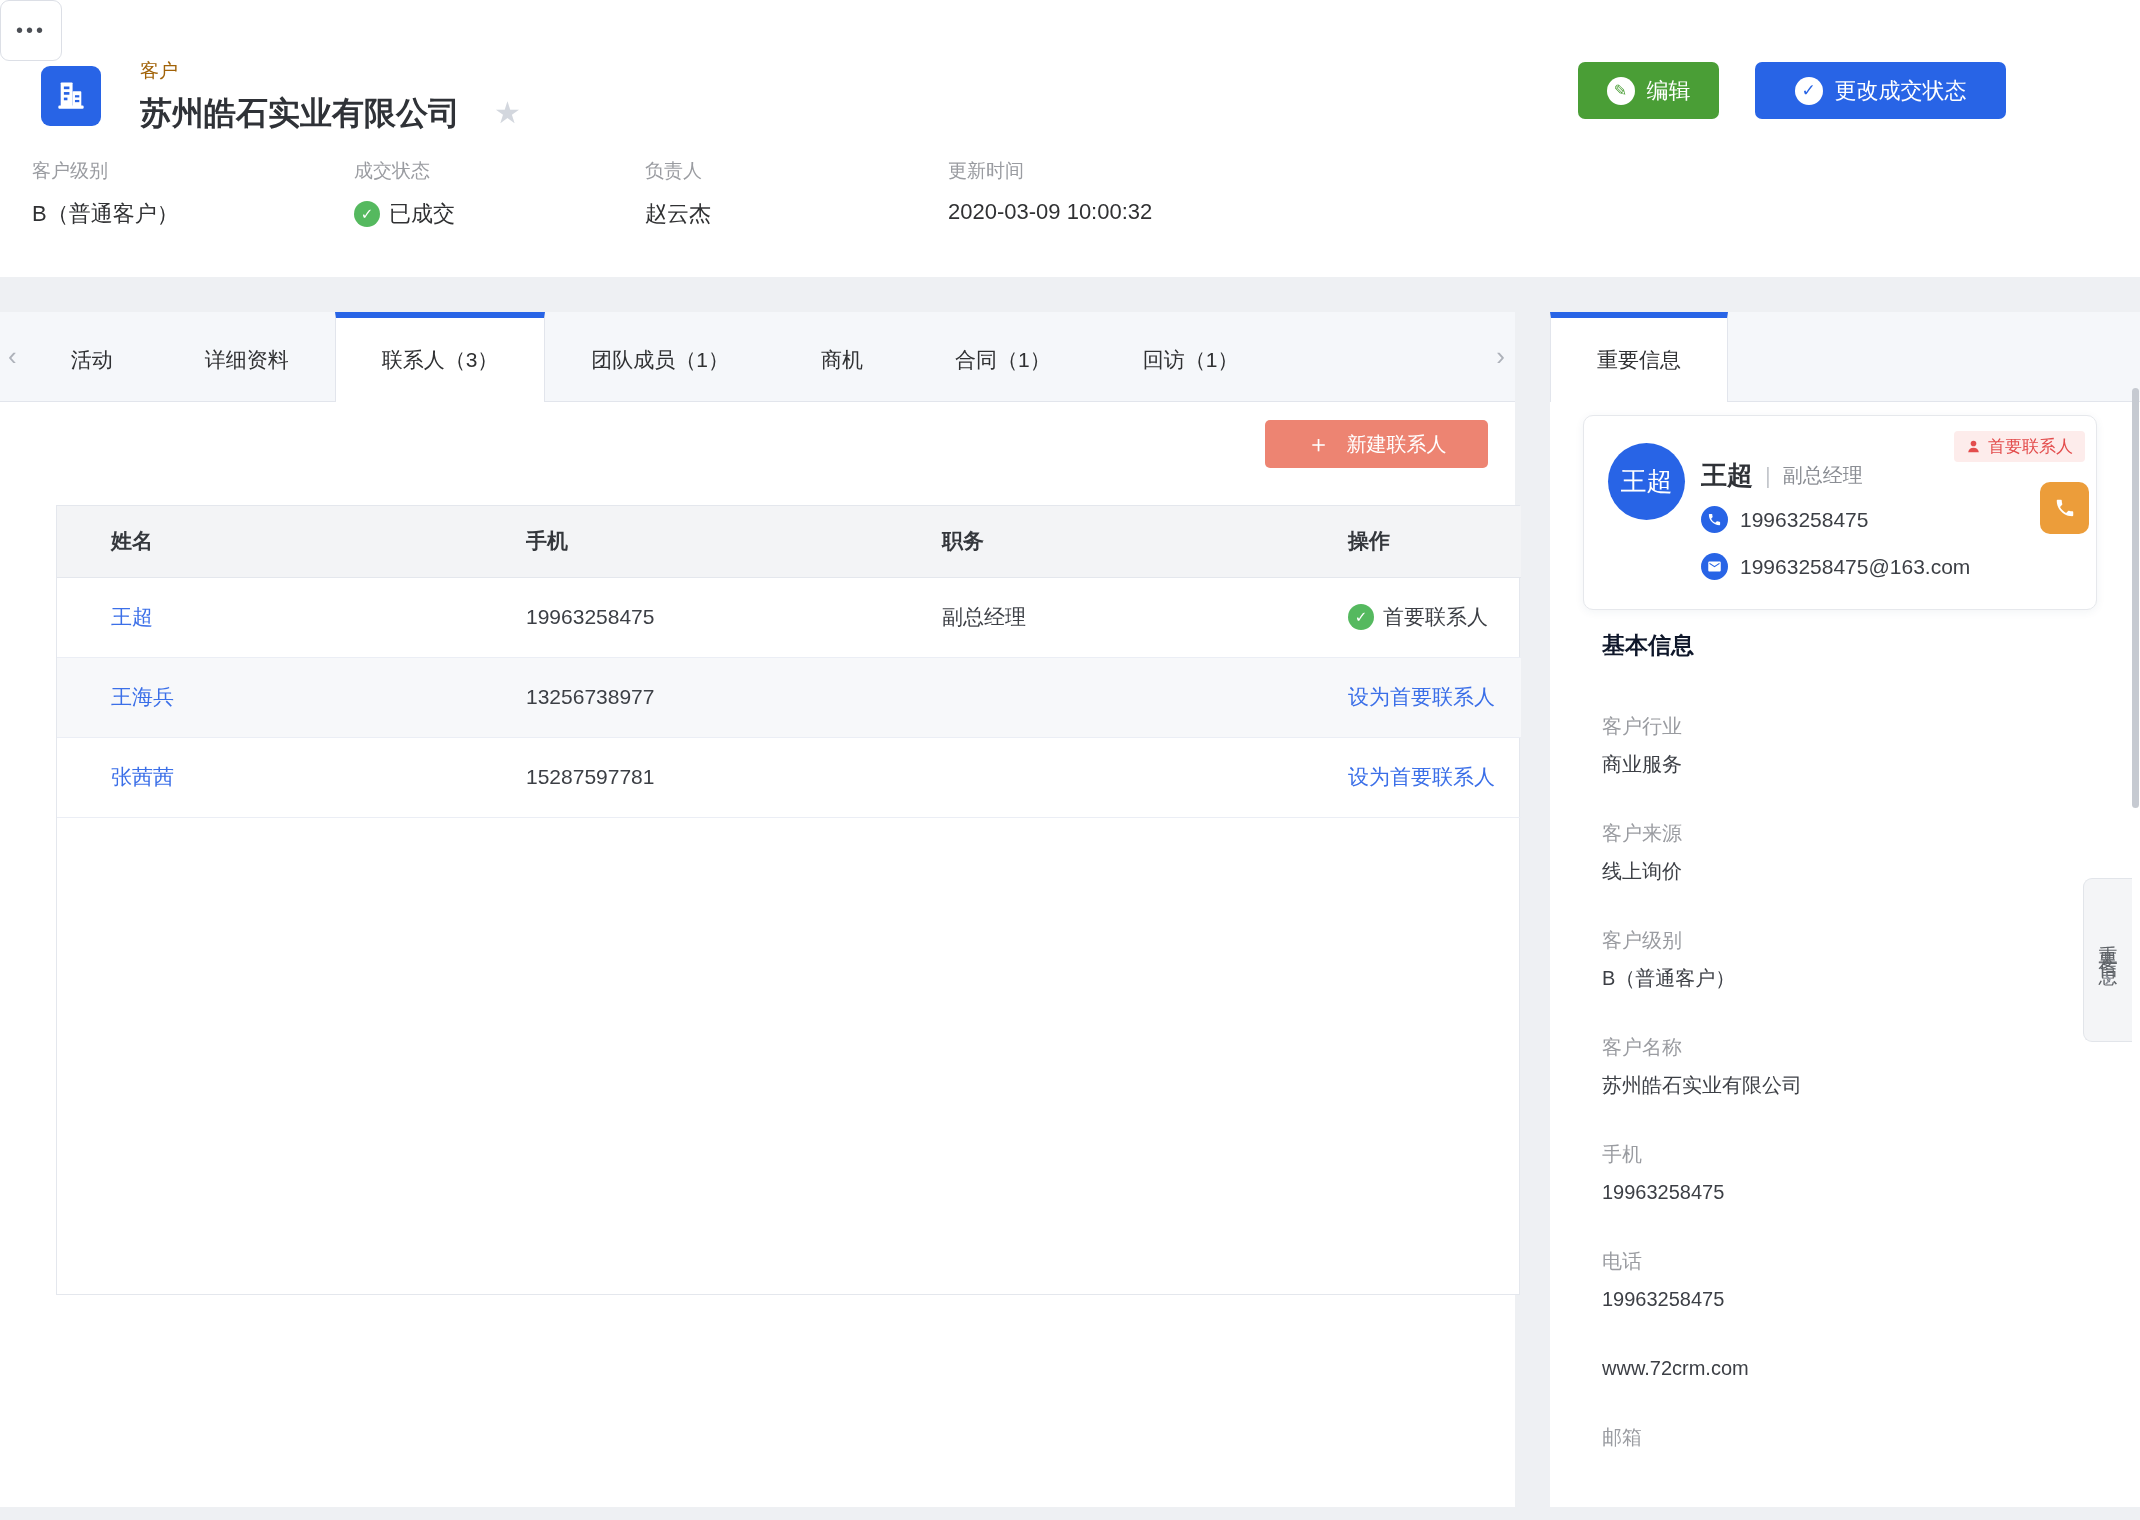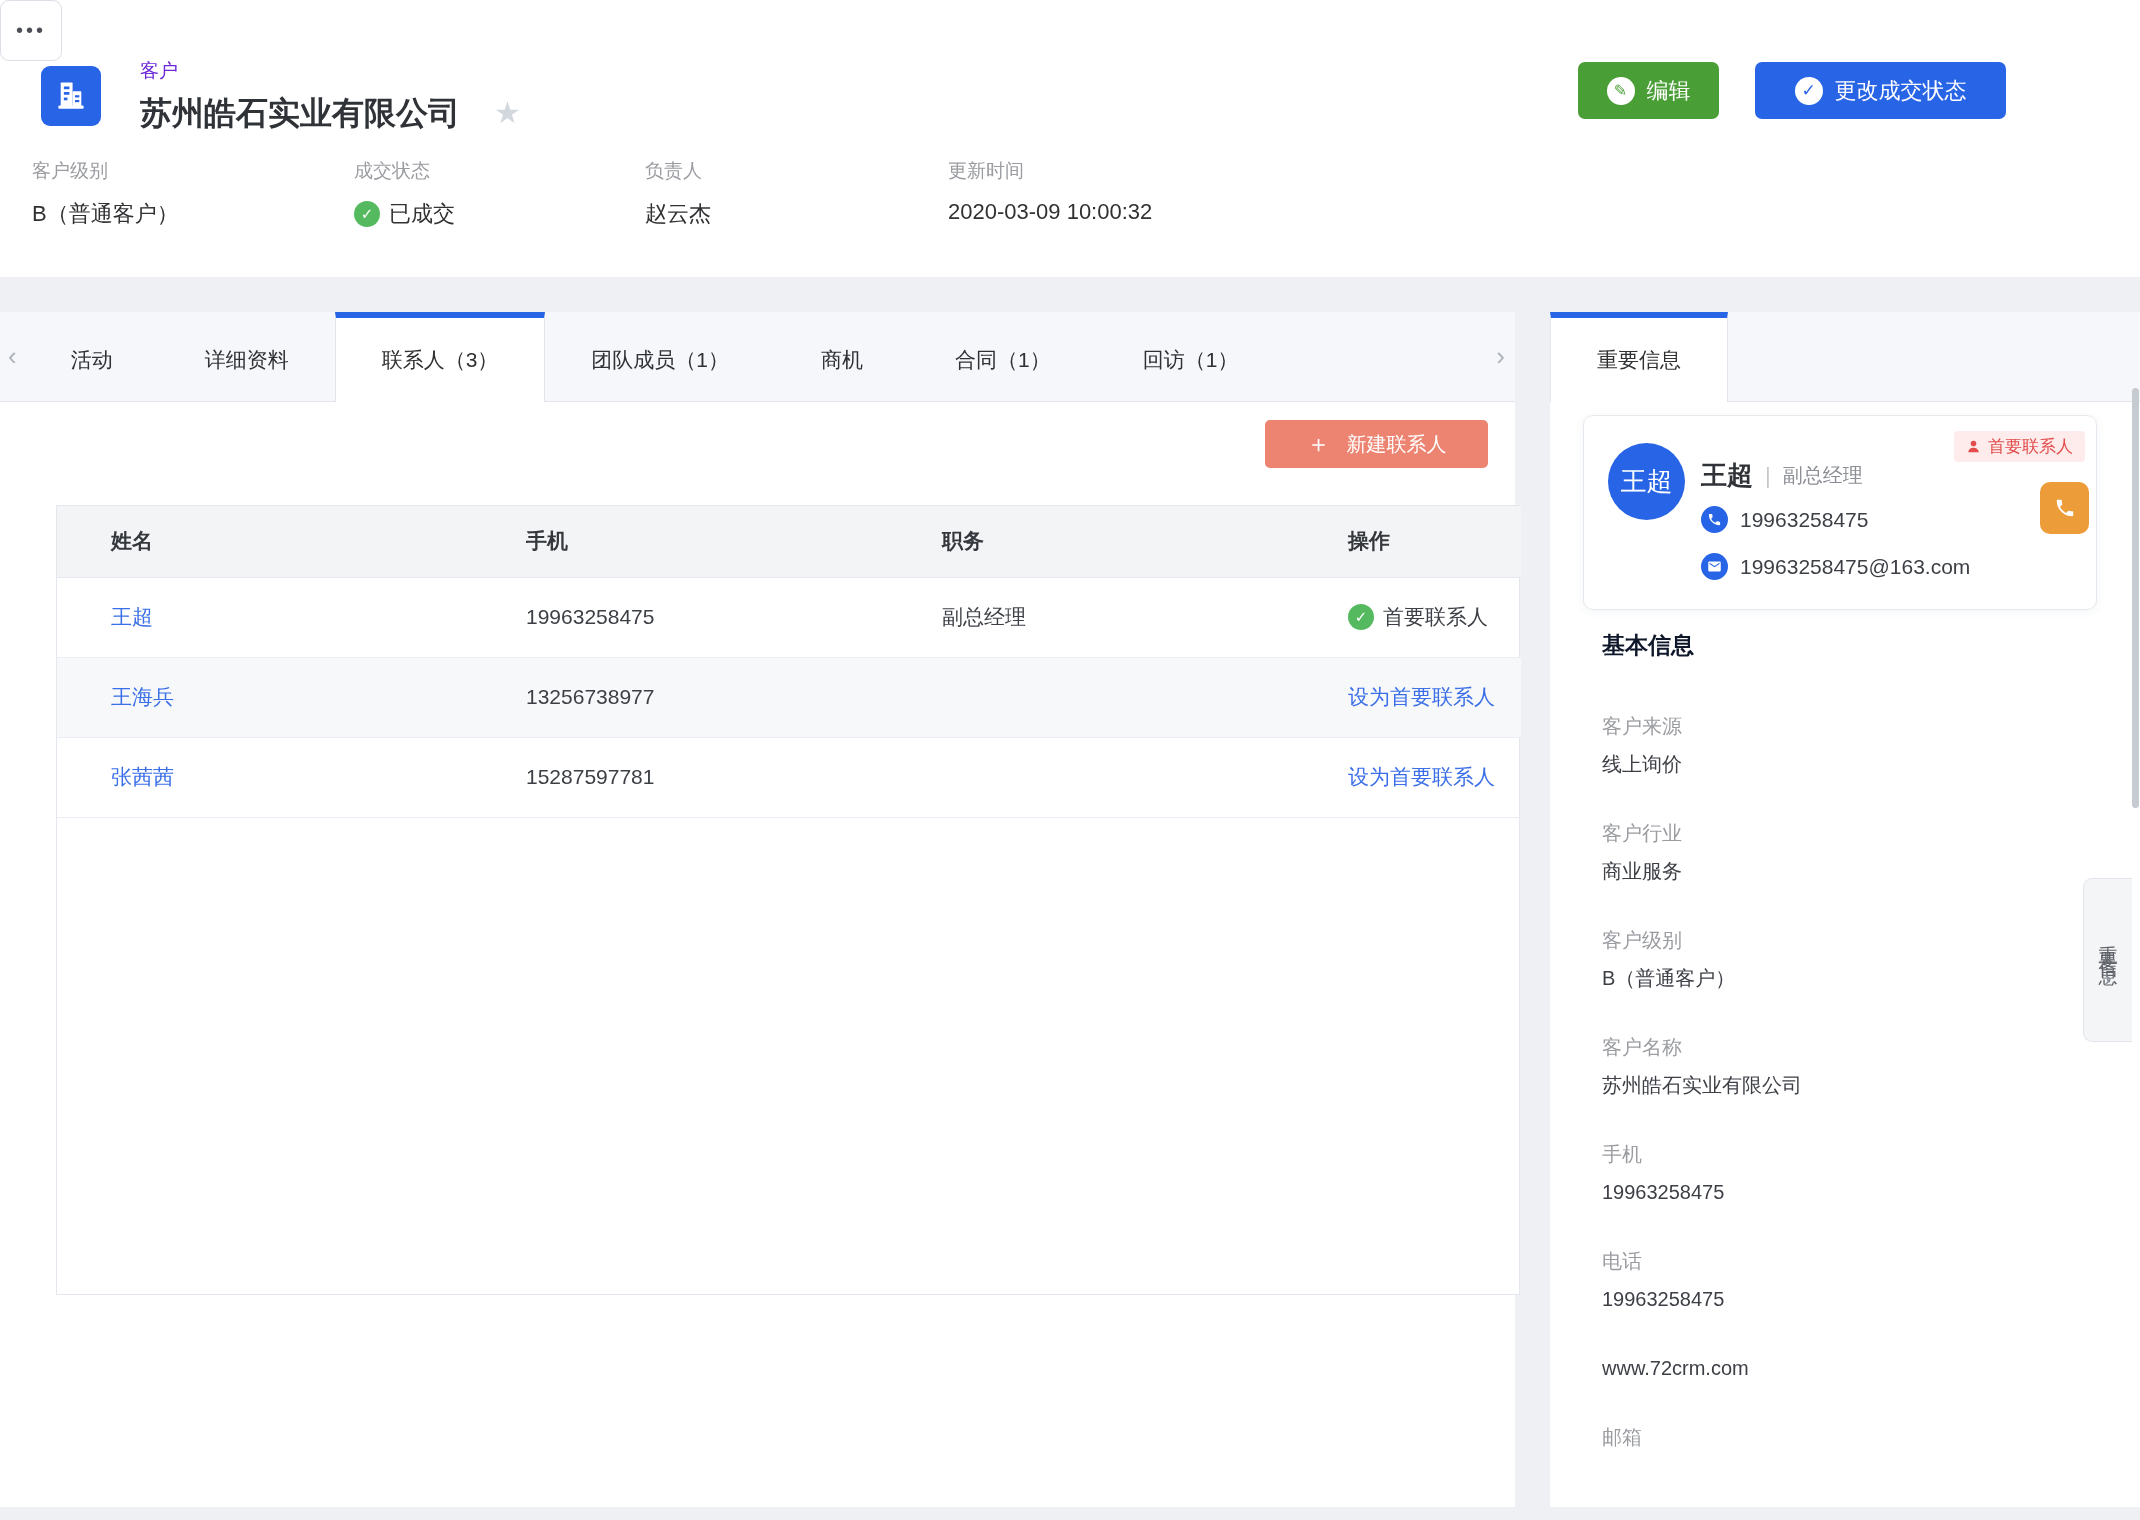--- a/index.html
+++ b/index.html
@@ -3,21 +3,21 @@
 <meta charset="utf-8">
 <style>
   * { margin:0; padding:0; box-sizing:border-box; }
   html,body { width:2140px; height:1520px; }
   body { font-family:"Liberation Sans","DejaVu Sans",sans-serif; background:#eef0f3; color:#303133; overflow:hidden; }
   #app { position:relative; width:2140px; height:1520px; background:#eef0f3; }
 
   
   .header-card { position:absolute; left:0; top:0; width:2140px; height:277px; background:#fff; }
   .entity-icon { position:absolute; left:41px; top:66px; width:60px; height:60px; border-radius:9px; background:#2864e6; display:flex; align-items:center; justify-content:center; }
-  .entity-type { position:absolute; left:140px; top:58px; font-size:19px; color:#6d28d9; }
+  .entity-type { position:absolute; left:140px; top:58px; font-size:19px; color:#a16207; }
   .page-title { position:absolute; left:140px; top:92px; font-size:32px; font-weight:bold; color:#2f3237; }
   .star { position:absolute; left:494px; top:98px; font-size:30px; color:#d3d7de; line-height:1; cursor:pointer; }
   .hbtn { position:absolute; top:62px; height:57px; border:none; border-radius:7px; display:flex; align-items:center; justify-content:center; gap:12px; font-size:22px; color:#fff; cursor:pointer; font-family:inherit; }
   .btn-edit { left:1578px; width:141px; background:#4a9e36; }
   .btn-status { left:1755px; width:251px; background:#2864e6; }
   .btn-more { left:2040px; top:60px; width:62px; height:61px; background:#fff; border:1px solid #dcdfe6; border-radius:9px; color:#4c4f55; font-size:20px; letter-spacing:3px; display:flex; align-items:center; justify-content:center; cursor:pointer; }
   .round-ico { width:28px; height:28px; border-radius:50%; background:#fff; display:flex; align-items:center; justify-content:center; font-size:16px; line-height:1; }
   .btn-edit .round-ico { color:#4a9e36; }
   .btn-status .round-ico { color:#2864e6; font-weight:bold; font-size:17px; }
   .info-item { position:absolute; top:158px; }
@@ -230,26 +230,26 @@
         <svg width="22" height="22" viewBox="0 0 24 24">
             <path fill="#fff" d="M6.62 10.79c1.44 2.83 3.76 5.14 6.59 6.59l2.2-2.21c.27-.26.66-.35 1.01-.24 1.12.37 2.33.57 3.57.57.55 0 1 .45 1 1V20c0 .55-.45 1-1 1-9.39 0-17-7.61-17-17 0-.55.45-1 1-1h3.5c.55 0 1 .45 1 1 0 1.25.2 2.45.57 3.57.11.35.03.74-.25 1.02l-2.2 2.2z"></path>
           </svg>
       </button>
     </div>
 
     <div class="section-title">基本信息</div>
 
     <div class="fields">
       <div class="field">
+        <div class="flabel">客户行业</div>
+          <div class="fvalue">商业服务</div>
+      </div>
+      <div class="field">
         <div class="flabel">客户来源</div>
           <div class="fvalue">线上询价</div>
-      </div>
-      <div class="field">
-        <div class="flabel">客户行业</div>
-          <div class="fvalue">商业服务</div>
       </div>
       <div class="field">
         <div class="flabel">客户级别</div>
           <div class="fvalue">B（普通客户）</div>
       </div>
       <div class="field">
         <div class="flabel">客户名称</div>
           <div class="fvalue">苏州皓石实业有限公司</div>
       </div>
       <div class="field">

